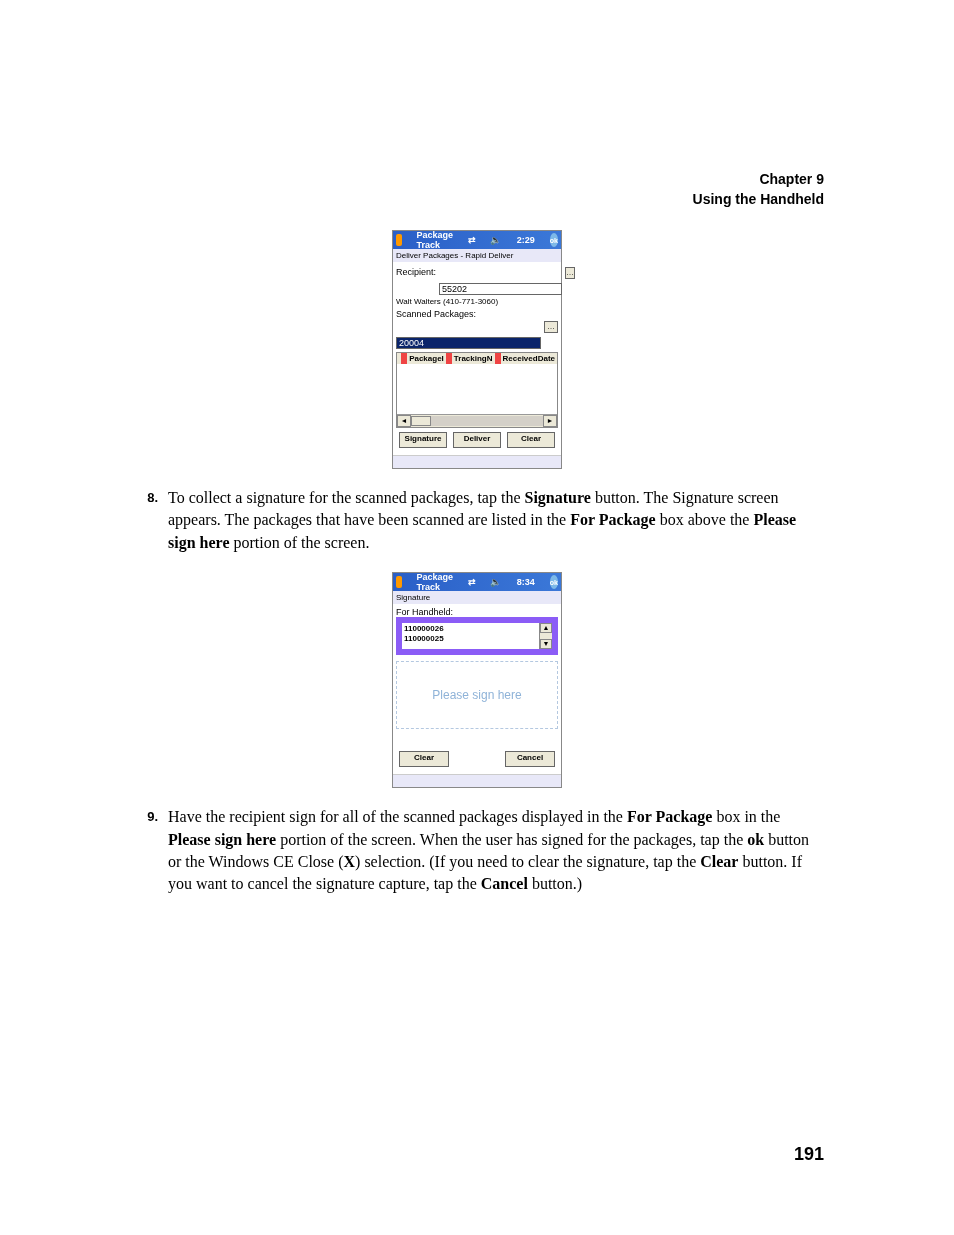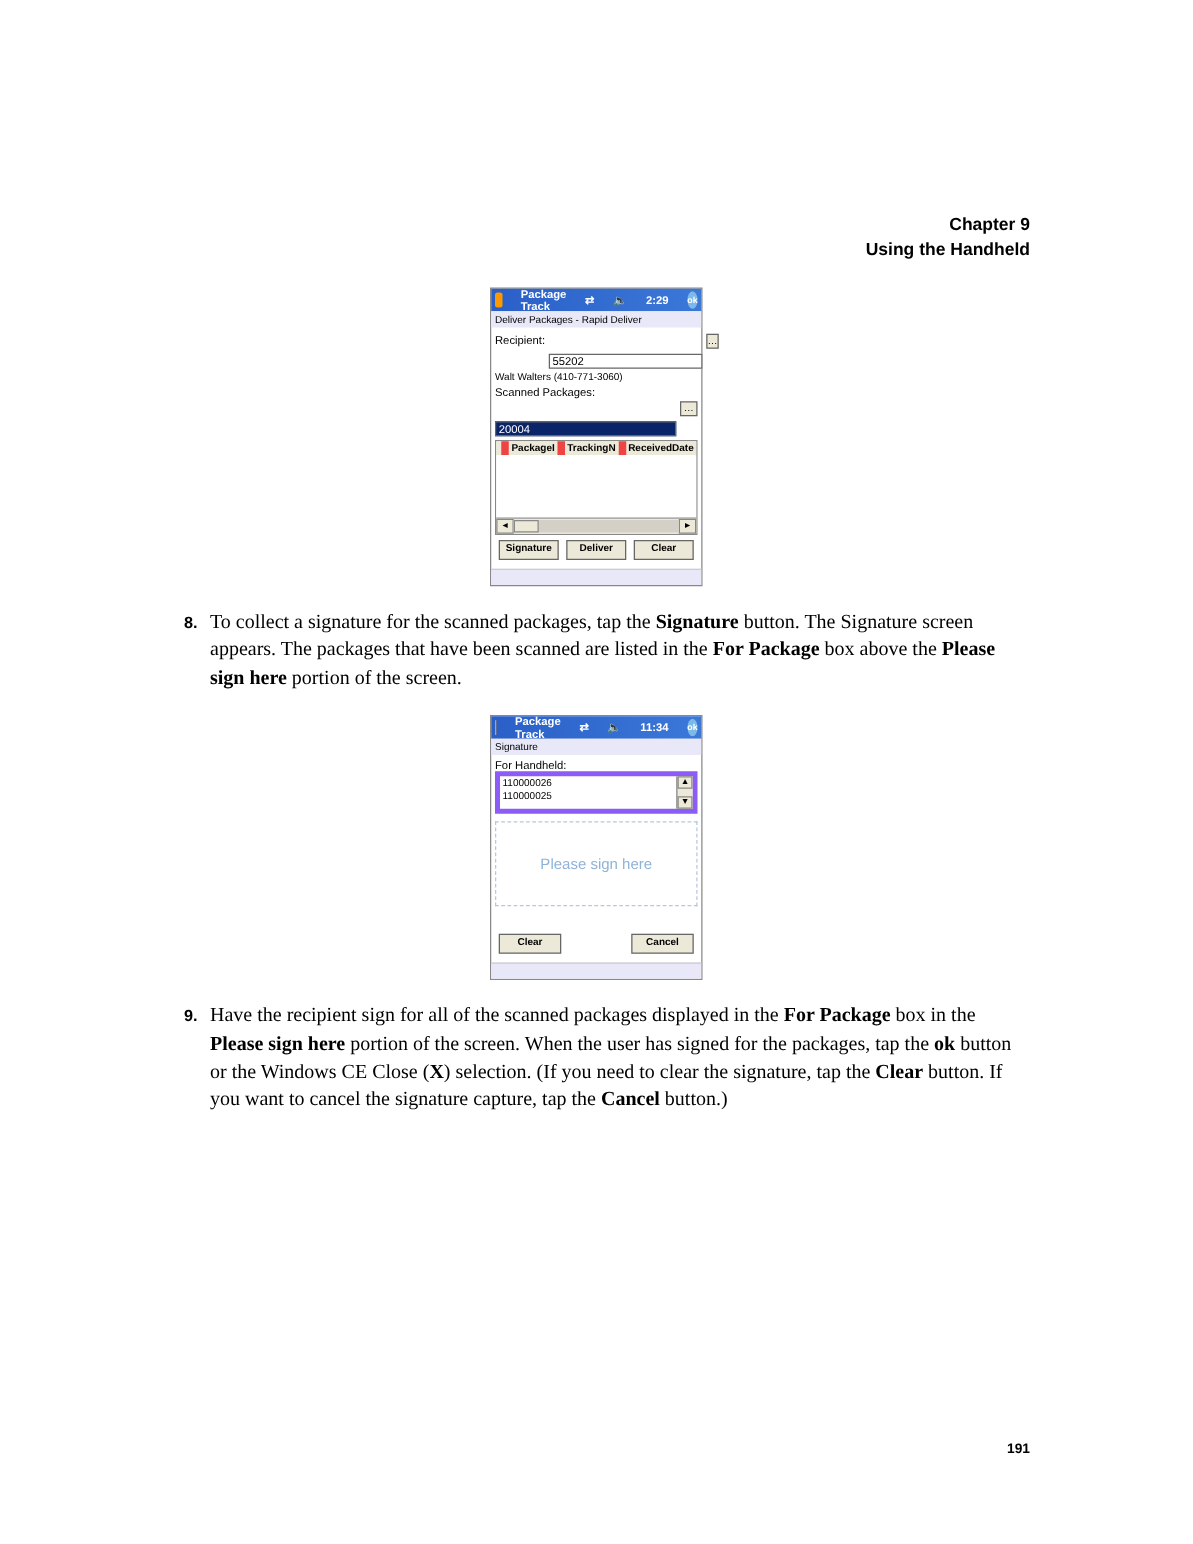--- a/index.html
+++ b/index.html
@@ -49,21 +49,21 @@
   }
   .step-body {
     flex: 1 1 auto;
   }
   .page-number {
     position: absolute;
     bottom: 70px;
     right: 130px;
     font-family: Arial, Helvetica, sans-serif;
     font-weight: bold;
-    font-size: 11px;
+    font-size: 18px;
     margin-left: 10px;
   }
 
   
   .device {
     width: 168px;
     margin: 10px auto 5px auto;
     font-family: Tahoma, Arial, sans-serif;
     font-size: 9px;
     color: #000;
@@ -200,25 +200,26 @@
     cursor: pointer;
   }
   .device .bottombar {
     height: 12px;
     background: #e8e8f8;
     border-top: 1px solid #ccc;
   }
 
   
   .device2 .listbox {
-    border: 4px solid #8b5cf6;
+    border: 6px solid #8b5cf6;
     height: 26px;
     display: flex;
     font-size: 8px;
     line-height: 10px;
+    font-weight: bold;
   }
   .device2 .listbox .items {
     flex: 1;
     padding: 1px 2px;
   }
   .device2 .listbox .vscroll {
     width: 12px;
     background: #ece9d8;
     border-left: 1px solid #888;
     display: flex; flex-direction: column;
@@ -307,21 +308,21 @@
         <div class="step-body">To collect a signature for the scanned packages, tap the <b>Signature</b> button. The Signature screen appears. The packages that have been scanned are listed in the <b>For Package</b> box above the <b>Please sign here</b> portion of the screen.</div>
       </div>
     </div>
 
     <div class="device device2" style="margin-top:18px">
       <div class="titlebar">
         <div class="start-icon"></div>
         <div class="title">Package Track</div>
         <div class="sync-icon">⇄</div>
         <div class="sound-icon">🔈</div>
-        <div class="time">11:34</div>
+        <div class="time">8:34</div>
         <div class="ok-btn">ok</div>
       </div>
       <div class="subbar">Signature</div>
       <div class="body">
         <div>For Handheld:</div>
         <div class="listbox">
           <div class="items">
             <div>110000026</div>
             <div>110000025</div>
           </div>

